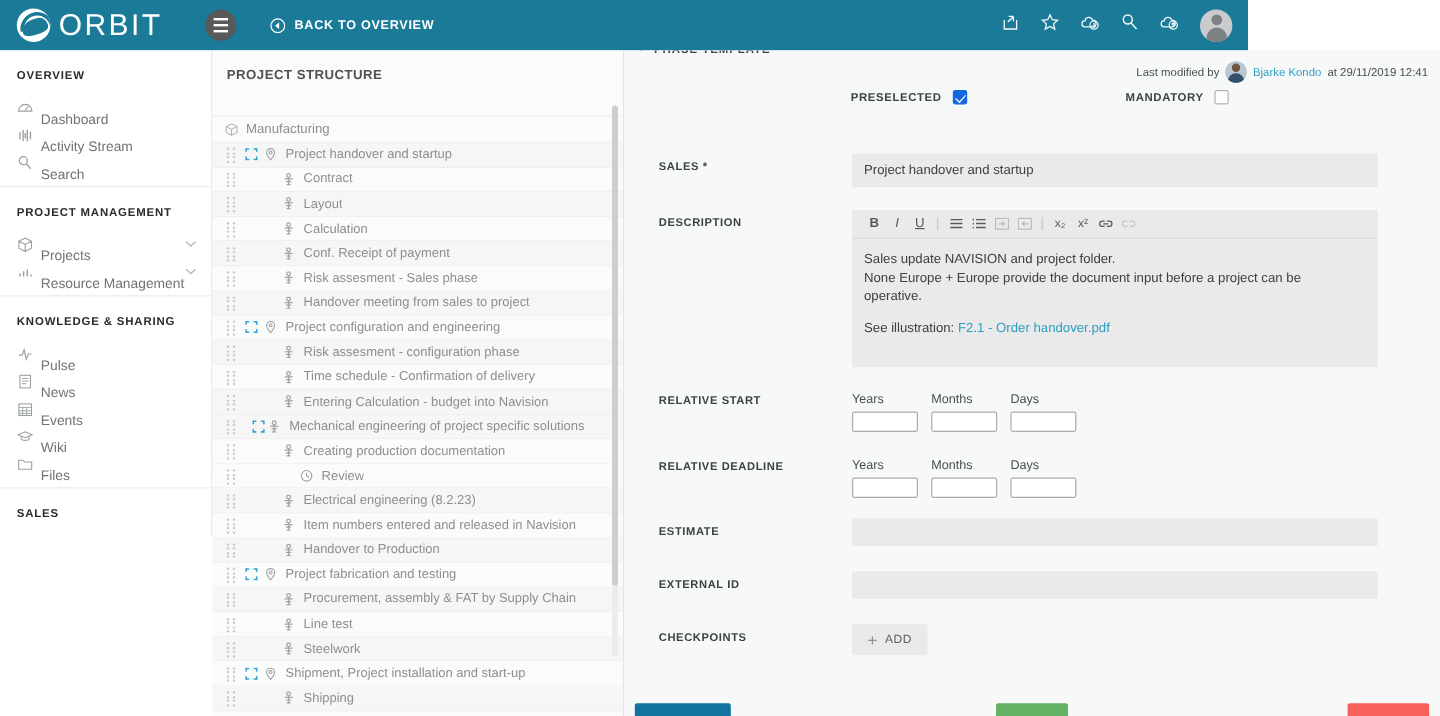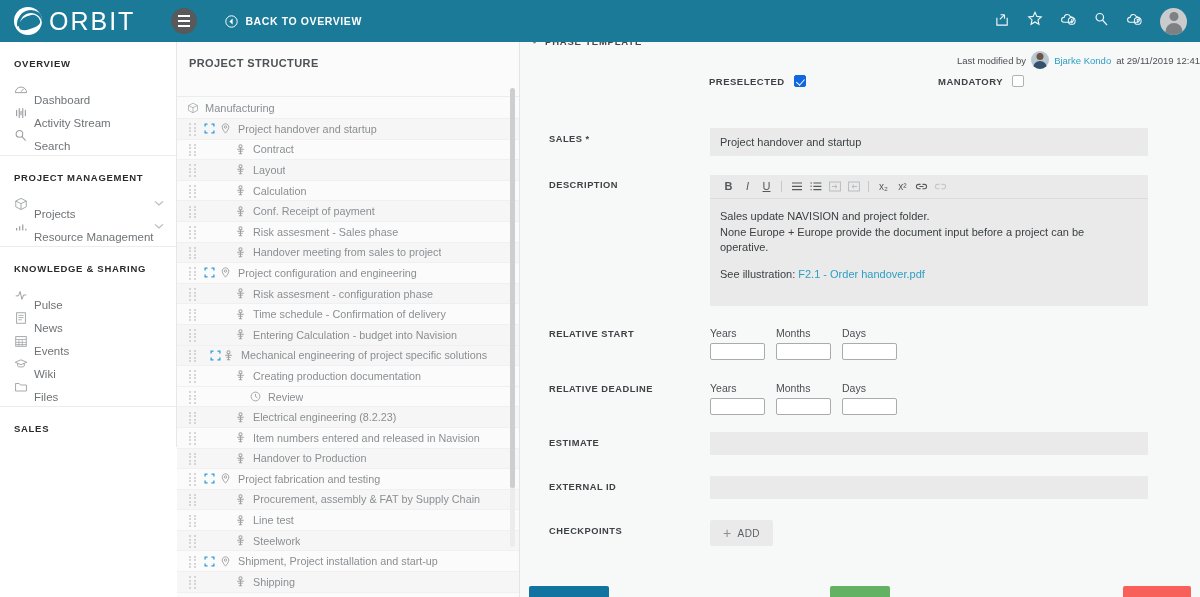--- a/index.html
+++ b/index.html
@@ -5,21 +5,21 @@
   * { box-sizing: border-box; margin: 0; padding: 0; }
   html, body {
     width: 1200px; height: 597px;
     font-family: "Liberation Sans", sans-serif;
     background: #ffffff;
     overflow: hidden;
   }
 
   
   #topbar {
-    position: absolute; top: 0; left: 0; width: 1200px; height: 42px;
+    position: absolute; top: 0; left: 0; width: 1040px; height: 42px;
     background: #1a7a98;
     display: flex; align-items: center;
   }
   #logo-group { display: flex; align-items: center; margin-left: 14px; }
   .logo-mark {
     width: 28px; height: 28px; border-radius: 50%;
     background: #ffffff; position: relative; overflow: hidden;
     flex: 0 0 auto;
   }
   .logo-mark::after {
@@ -141,21 +141,21 @@
   #form-panel {
     position: absolute; top: 42px; left: 520px; width: 680px; height: 555px;
     background: #f7f8f8; overflow: hidden;
   }
   #phase-template-hdr {
     position: absolute; top: -6px; left: 10px;
     font-size: 9.5px; font-weight: bold; letter-spacing: 0.8px;
     color: #41464a; display: flex; align-items: flex-end; gap: 6px;
   }
   #lastmod {
-    position: absolute; top: 9px; right: 0;
+    position: absolute; top: 9px; right: 10px;
     display: flex; align-items: center; gap: 5px;
     font-size: 9.5px; color: #4a4f52;
   }
   #lastmod-avatar {
     width: 18px; height: 18px; border-radius: 50%;
     background: #b9c7d2; position: relative; overflow: hidden; flex: 0 0 18px;
   }
   #lastmod-avatar::before {
     content: ""; position: absolute; left: 50%; top: 2px; transform: translateX(-50%);
     width: 7px; height: 7px; border-radius: 50%; background: #6d5443;

